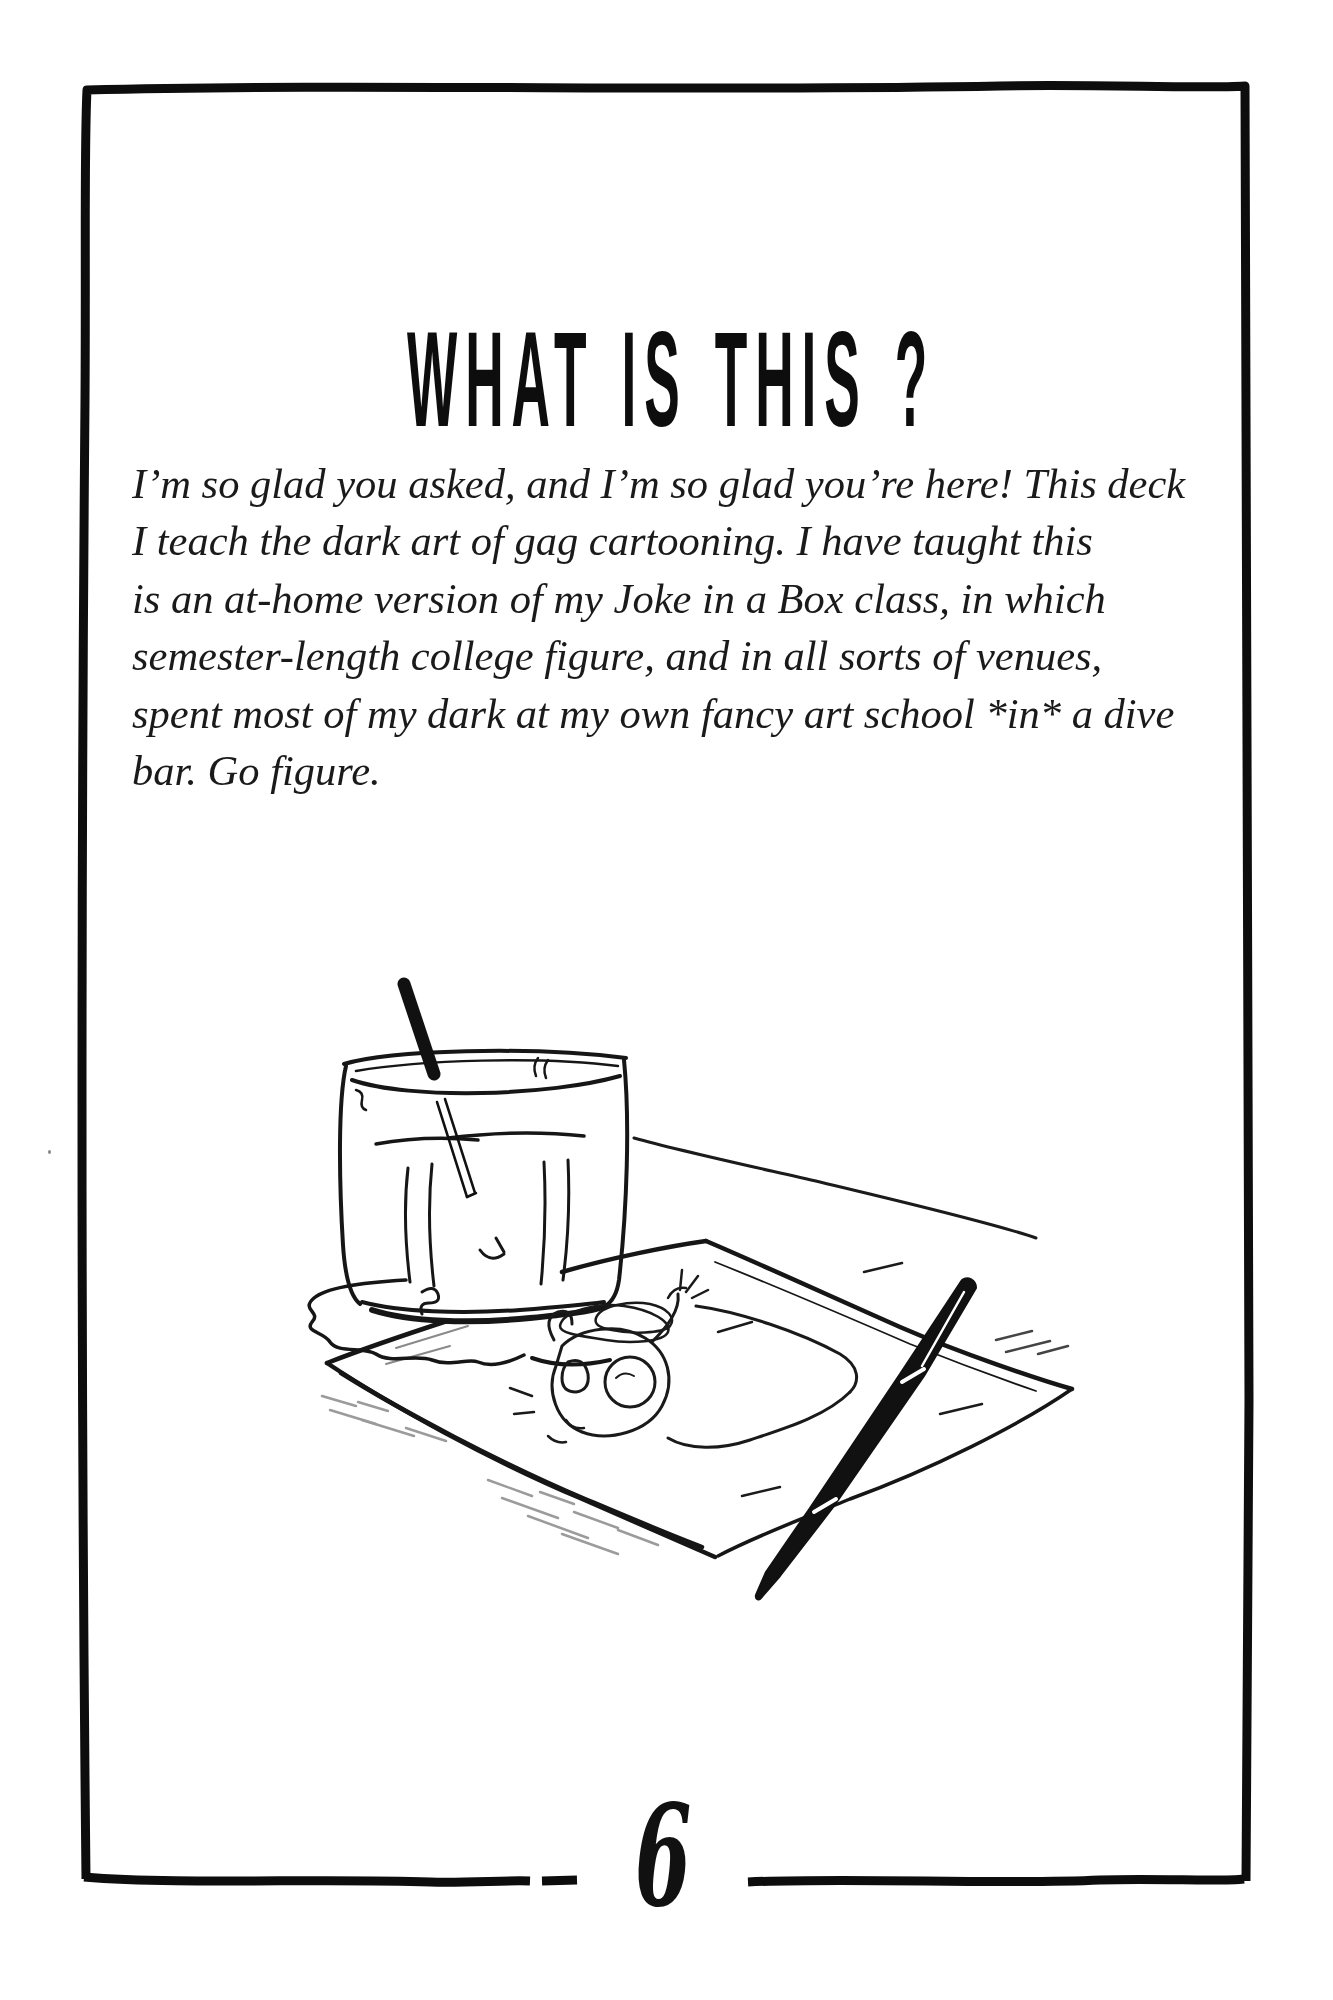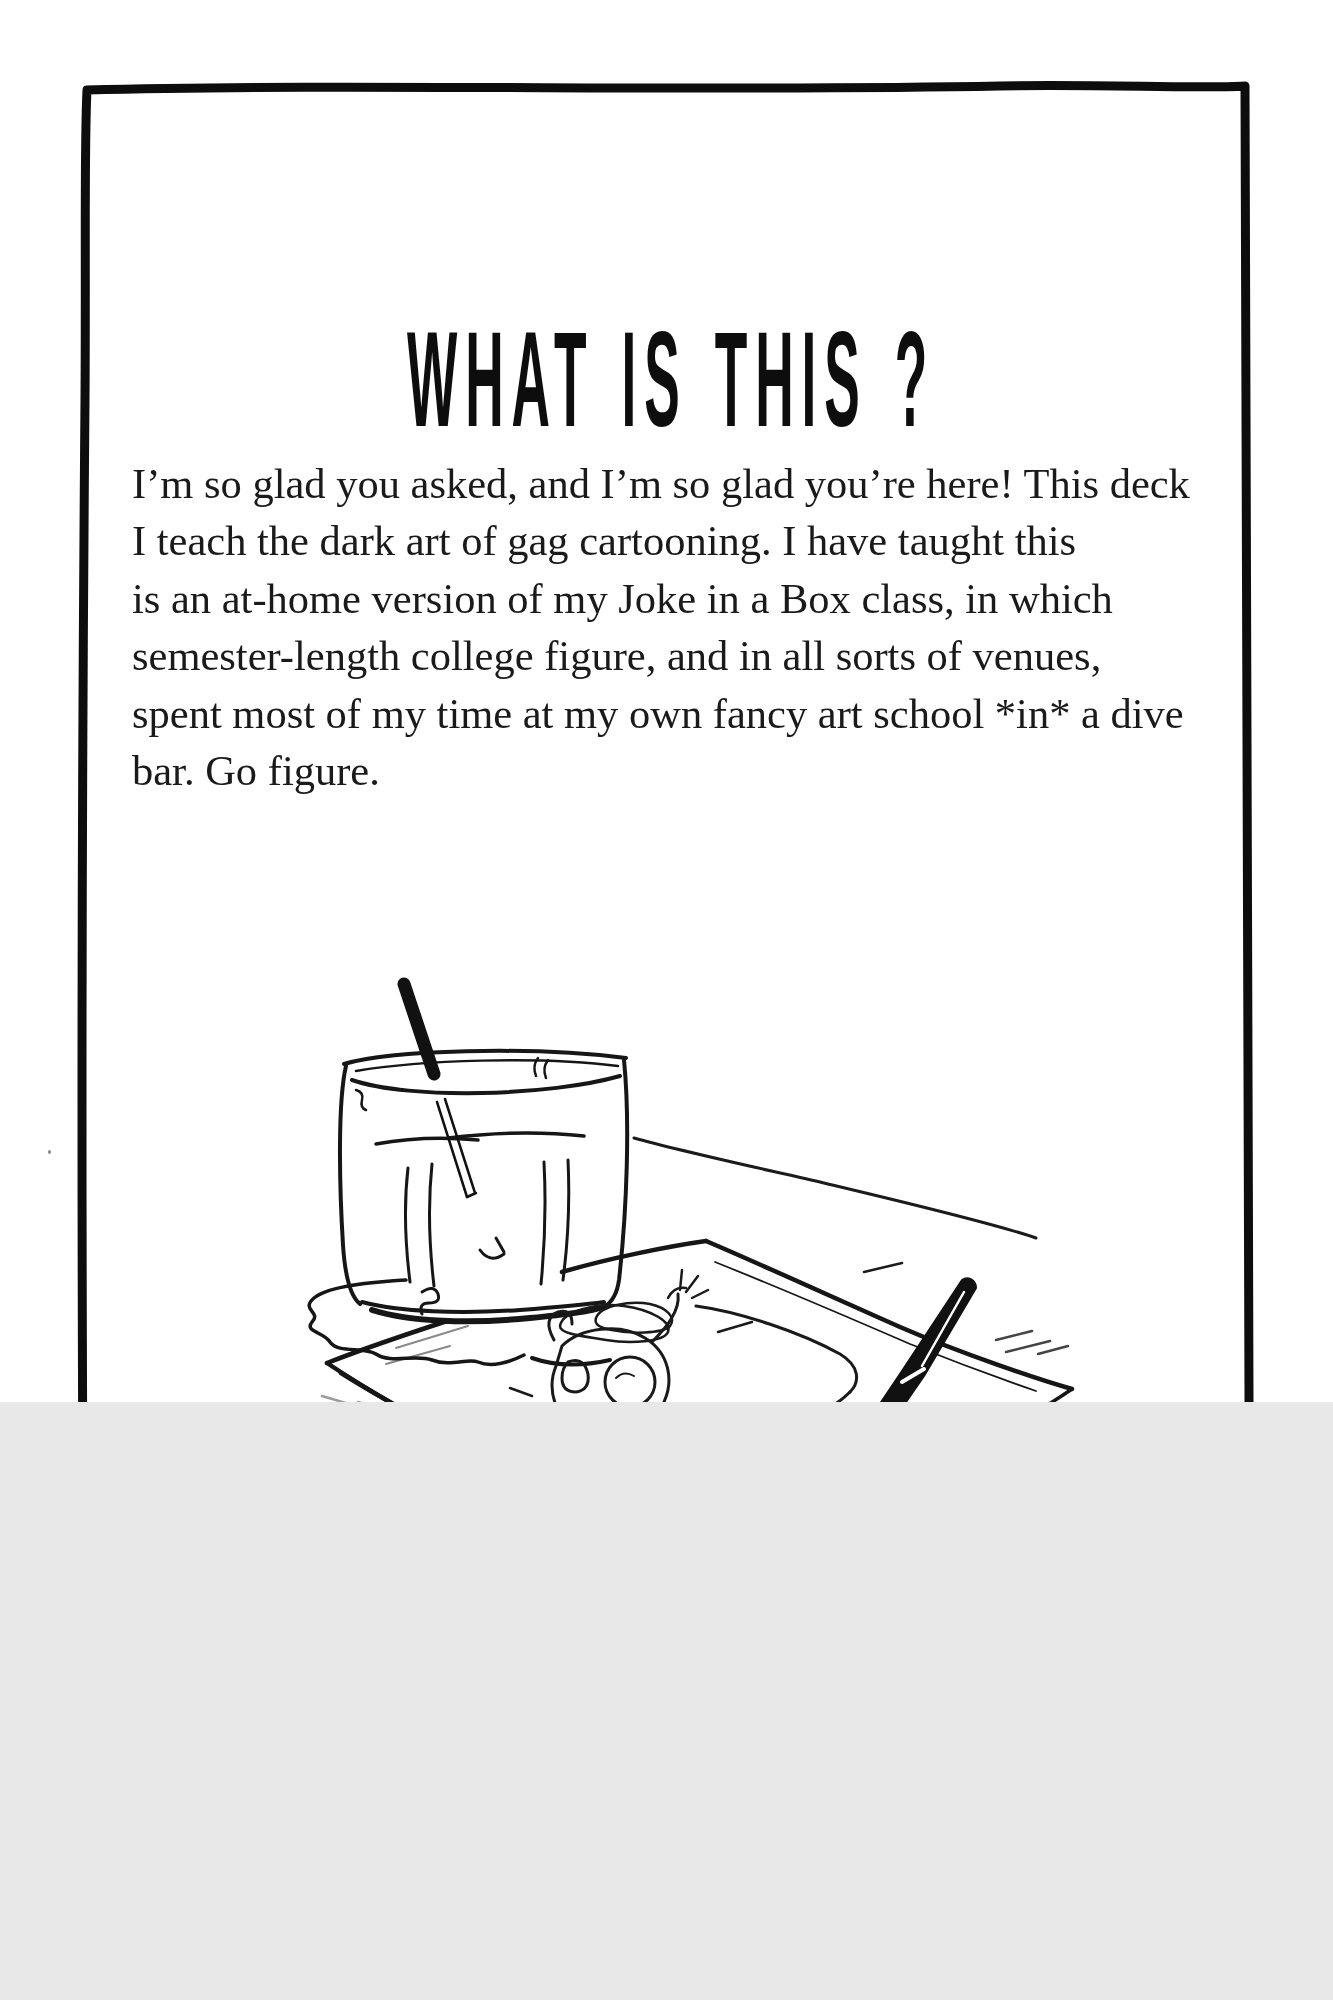--- a/index.html
+++ b/index.html
@@ -1,37 +1,37 @@
 <!DOCTYPE html>
 <html><head>
 <meta charset="utf-8">
 <style>
   html,body{margin:0;padding:0;background:#e8e8e8;}
   .page{
-    position:relative;width:1333px;height:1402px;margin:0 auto;
+    position:relative;width:1333px;height:2000px;margin:0 auto;
     background:#ffffff;overflow:hidden;
     font-family:"Liberation Serif", serif;color:#141414;
   }
   .frame-svg,.illu-svg{position:absolute;left:0;top:0;}
   .frame-svg{width:1333px;height:2000px;}
   .illu-svg{left:210px;top:950px;width:910px;height:660px;}
   .title{
     position:absolute;top:302px;left:0;width:1333px;height:120px;
     text-align:center;
     font-family:"Liberation Sans", sans-serif;
     font-weight:bold;font-size:74px;letter-spacing:11px;word-spacing:6px;
     color:#0d0d0d;
     transform:scale(0.72,1.82);transform-origin:683px top;
     white-space:nowrap;
   }
   .body-text{
     position:absolute;top:455px;left:132px;width:1110px;
     font-size:42.5px;line-height:57.4px;color:#1a1a1a;
   }
-  .body-text .line{white-space:nowrap;}
+  .body-text .line{white-space:nowrap;font-style:italic;}
   .page-number{
     position:absolute;top:1786px;left:598px;width:130px;height:150px;
     text-align:center;
     font-family:"DejaVu Serif", serif;font-style:italic;font-weight:600;
     font-size:140px;line-height:140px;color:#111;
     transform:scale(0.58,1);transform-origin:center top;
   }
   .stray-dot{position:absolute;left:48px;top:1150px;width:3px;height:4px;
     background:#555;border-radius:50%;opacity:.7;}
 </style>
@@ -49,21 +49,21 @@
     <path stroke-width="9" d="M 748,1882 C 850,1877 1000,1885 1100,1880 C 1160,1878 1220,1882 1244,1879"></path>
   </svg>
 
   <div class="title">WHAT IS THIS ?</div>
 
   <div class="body-text">
     <div class="line">I’m so glad you asked, and I’m so glad you’re here! This deck</div>
     <div class="line">I teach the dark art of gag cartooning. I have taught this</div>
     <div class="line">is an at-home version of my Joke in a Box class, in which</div>
     <div class="line">semester-length college figure, and in all sorts of venues,</div>
-    <div class="line">spent most of my time at my own fancy art school *in* a dive</div>
+    <div class="line">spent most of my dark at my own fancy art school *in* a dive</div>
     <div class="line">bar. Go figure.</div>
   </div>
 
   <svg class="illu-svg" viewBox="0 0 910 660" fill="none" stroke-linecap="round" stroke-linejoin="round">
 
     <g stroke="#1b1b1b" stroke-width="3">
       <path d="M 424,188 C 470,201 540,216 610,232 C 680,249 780,272 826,288"></path>
     </g>
 
     <g stroke="#161616" stroke-width="4.5">

